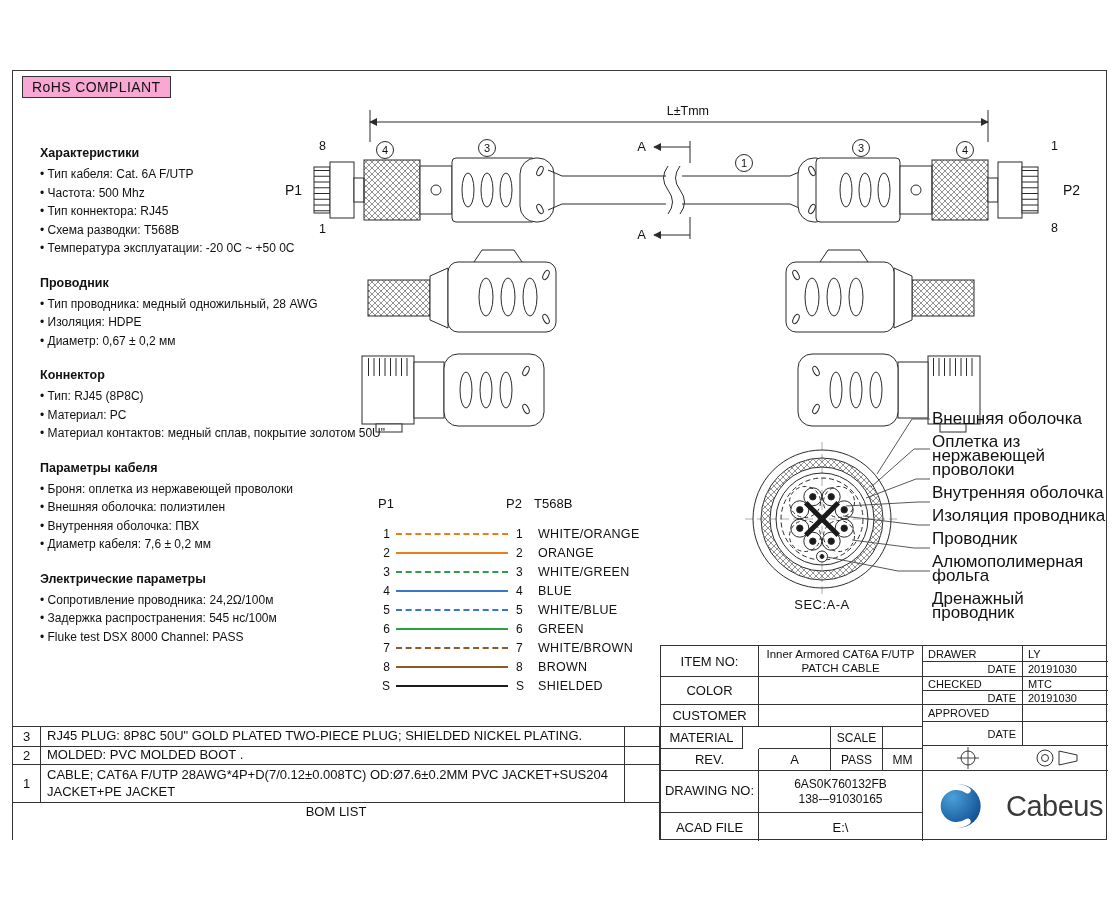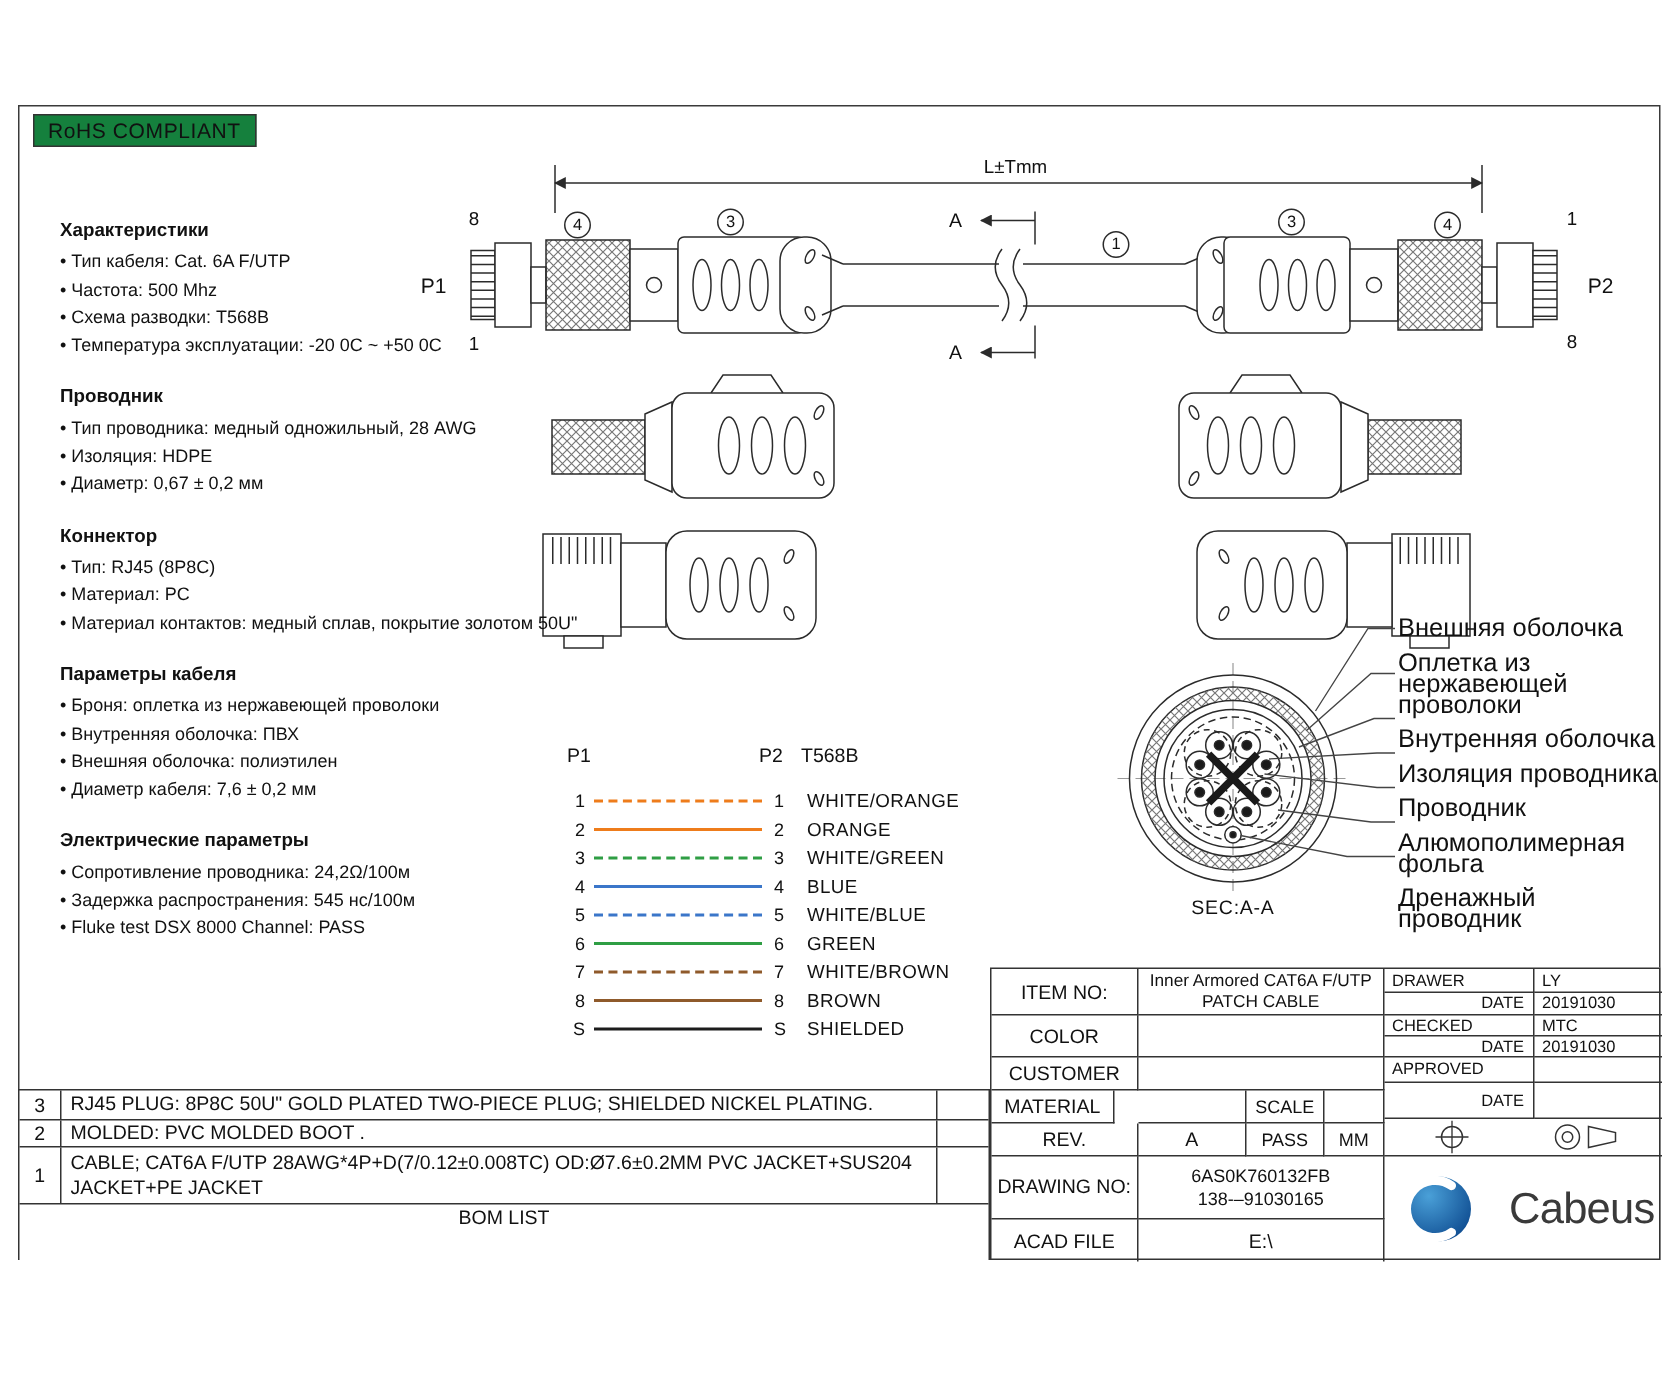--- a/index.html
+++ b/index.html
@@ -1,28 +1,28 @@
 <!DOCTYPE html>
 <html><head>
 <meta charset="utf-8">
 <style>
   *{margin:0;padding:0;box-sizing:border-box}
   html,body{width:1119px;height:916px;background:#fff;color:#111;
     font-family:"Liberation Sans", sans-serif;overflow:hidden;position:relative}
   
   .frame{position:absolute;left:12px;top:70px;width:1095px;height:770px;border:1px solid #3a3a3a}
   .rohs{position:absolute;left:22px;top:76px;border:1px solid #333;padding:2px 9px;
-        font-size:14px;letter-spacing:.4px;background:#15803d}
+        font-size:14px;letter-spacing:.4px;background:#f9a8d4}
   
   .specs{position:absolute;left:40px;top:146px;width:322px}
   .spec-section{margin-bottom:18px}
   .spec-title{font-size:12.5px;font-weight:bold;margin-bottom:5px}
   .spec-item{font-size:12px;line-height:18.5px;white-space:nowrap}
   
-  .lbl{position:absolute;font-size:12.5px;text-align:center}
+  .lbl{position:absolute;font-size:12.5px;text-align:right}
   .callout-circle{position:absolute;width:18px;height:18px;border:1px solid #2b2b2b;border-radius:50%;
     background:#fff;font-size:11px;display:flex;align-items:center;justify-content:center}
   
   .wiring{position:absolute;left:370px;top:492px;width:330px}
   .wiring-head{position:relative;height:32px;font-size:13px}
   .wire-row{display:flex;align-items:center;height:19.1px}
   .pin-l{width:20px;text-align:right;font-size:12px}
   .wire{width:112px;margin-left:6px;margin-right:8px;border-top:2px solid #000;height:0}
   .wire.dashed{border-top-style:dashed}
   .pin-r{width:16px;font-size:12px}
@@ -220,40 +220,41 @@
   </g>
 </svg>
 
 <div class="rohs" data-name="rohs-compliant-badge">RoHS COMPLIANT</div>
 
 <div class="specs" data-name="specs-column">
     <div class="spec-section" data-name="spec-section">
       <div class="spec-title" data-name="spec-section-title">Характеристики</div>
       <div class="spec-item" data-name="spec-item">• Тип кабеля: Cat. 6A F/UTP</div>
       <div class="spec-item" data-name="spec-item">• Частота: 500 Mhz</div>
+      <div class="spec-item" data-name="spec-item">• Тип коннектора: RJ45</div>
       <div class="spec-item" data-name="spec-item">• Схема разводки: T568B</div>
       <div class="spec-item" data-name="spec-item">• Температура эксплуатации: -20 0C ~ +50 0C</div>
     </div>
     <div class="spec-section" data-name="spec-section">
       <div class="spec-title" data-name="spec-section-title">Проводник</div>
       <div class="spec-item" data-name="spec-item">• Тип проводника: медный одножильный, 28 AWG</div>
       <div class="spec-item" data-name="spec-item">• Изоляция: HDPE</div>
       <div class="spec-item" data-name="spec-item">• Диаметр: 0,67 ± 0,2 мм</div>
     </div>
     <div class="spec-section" data-name="spec-section">
       <div class="spec-title" data-name="spec-section-title">Коннектор</div>
       <div class="spec-item" data-name="spec-item">• Тип: RJ45 (8P8C)</div>
       <div class="spec-item" data-name="spec-item">• Материал: PC</div>
       <div class="spec-item" data-name="spec-item">• Материал контактов: медный сплав, покрытие золотом 50U"</div>
     </div>
     <div class="spec-section" data-name="spec-section">
       <div class="spec-title" data-name="spec-section-title">Параметры кабеля</div>
       <div class="spec-item" data-name="spec-item">• Броня: оплетка из нержавеющей проволоки</div>
+      <div class="spec-item" data-name="spec-item">• Внешняя оболочка: полиэтилен</div>
       <div class="spec-item" data-name="spec-item">• Внутренняя оболочка: ПВХ</div>
-      <div class="spec-item" data-name="spec-item">• Внешняя оболочка: полиэтилен</div>
       <div class="spec-item" data-name="spec-item">• Диаметр кабеля: 7,6 ± 0,2 мм</div>
     </div>
     <div class="spec-section" data-name="spec-section">
       <div class="spec-title" data-name="spec-section-title">Электрические параметры</div>
       <div class="spec-item" data-name="spec-item">• Сопротивление проводника: 24,2Ω/100м</div>
       <div class="spec-item" data-name="spec-item">• Задержка распространения: 545 нс/100м</div>
       <div class="spec-item" data-name="spec-item">• Fluke test DSX 8000 Channel: PASS</div>
     </div>
   </div>
 

